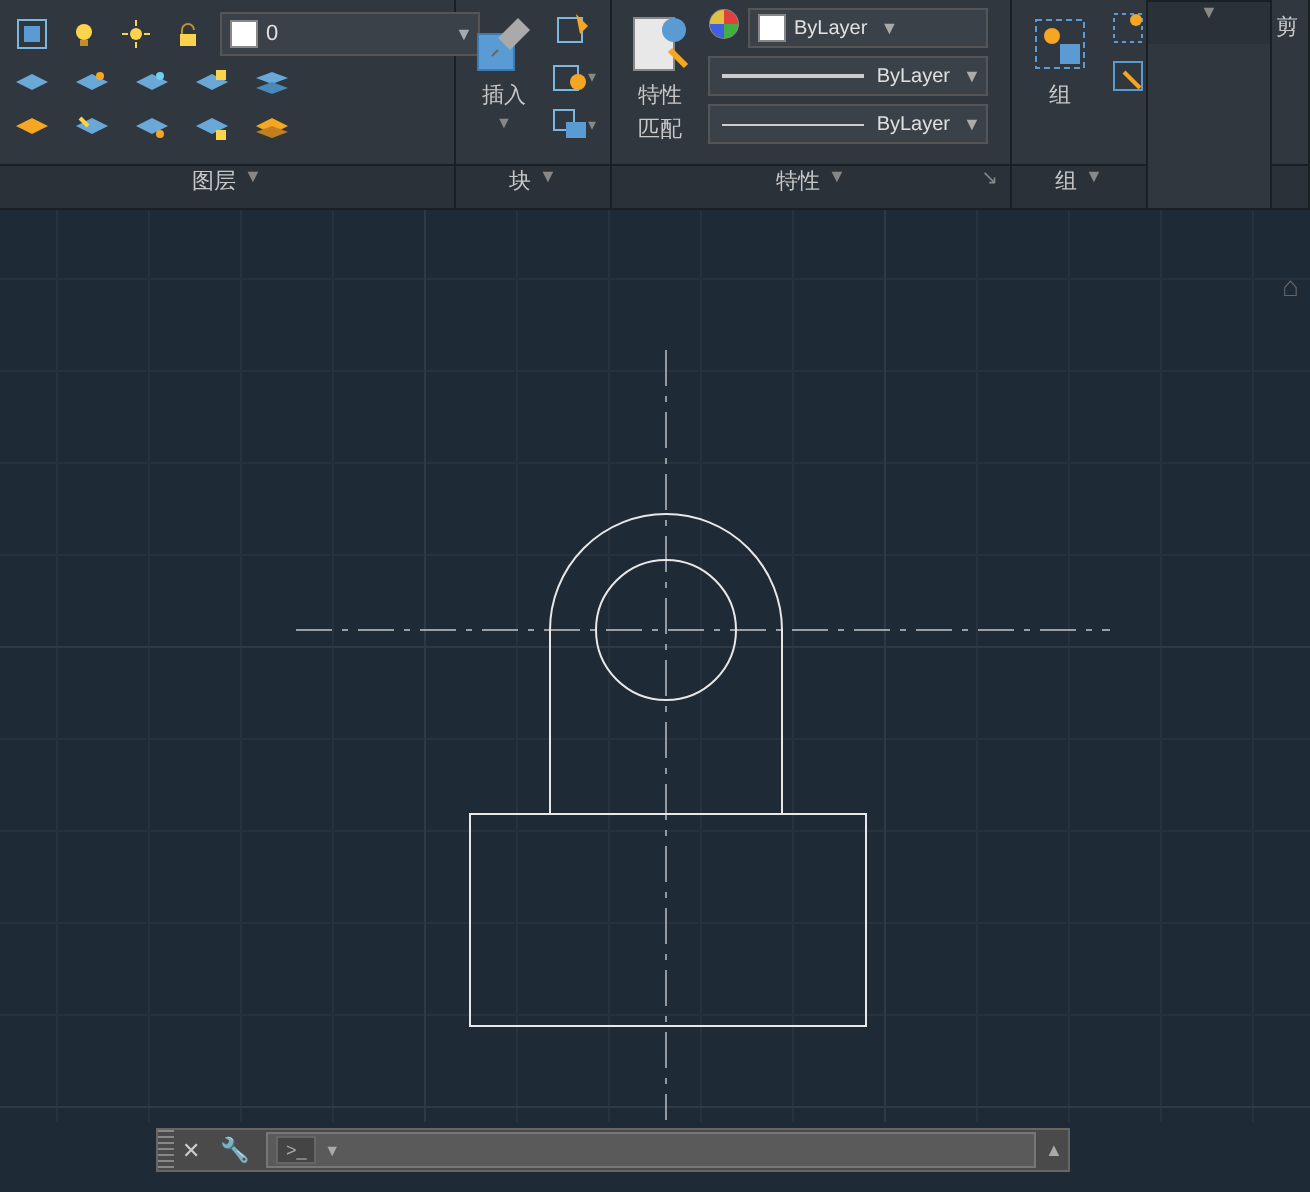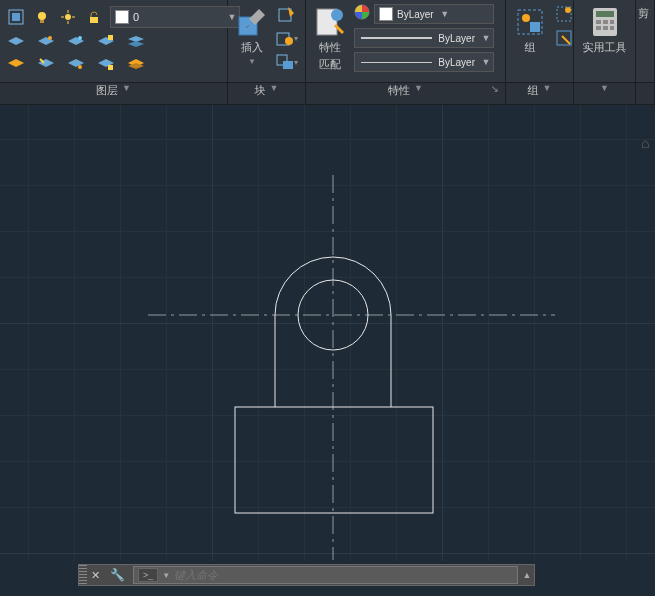--- a/index.html
+++ b/index.html
@@ -267,37 +267,20 @@
           </div>
       </div>
     </div>
     <div class="panel-title">
       <span>组</span>
       <span class="arrow">▼</span>
     </div>
   </div>
 
   <div class="panel" style="width:62px">
-    <div class="panel-body" style="justify-content:center">
-      <div class="big-btn">
-        <div class="big-icon">
-          <svg width="28" height="30">
-              <rect x="2" y="1" width="24" height="28" rx="2" fill="#c8c8c8"></rect>
-              <rect x="5" y="4" width="18" height="6" fill="#5a7a5a"></rect>
-              <rect x="5" y="13" width="5" height="4" fill="#888"></rect>
-              <rect x="12" y="13" width="5" height="4" fill="#888"></rect>
-              <rect x="19" y="13" width="4" height="4" fill="#888"></rect>
-              <rect x="5" y="19" width="5" height="4" fill="#888"></rect>
-              <rect x="12" y="19" width="5" height="4" fill="#888"></rect>
-              <rect x="19" y="19" width="4" height="4" fill="#888"></rect>
-            </svg>
-        </div>
-        <span>实用工具</span>
-      </div>
-    </div>
     <div class="panel-title">
       <span class="arrow">▼</span>
     </div>
   </div>
 
   <div class="panel" style="width:19px">
     <div class="panel-body" style="padding:6px 2px">
       <span style="color:#c8c8c8;font-size:11px;writing-mode:horizontal-tb">剪</span>
     </div>
     <div class="panel-title"></div>
@@ -325,16 +308,15 @@
   <div class="nav-cube-hint">⌂</div>
 </div>
 
 <div class="cmd-bar">
   <div class="cmd-handle"></div>
   <div class="cmd-close">✕</div>
   <div class="cmd-wrench">🔧</div>
   <div class="cmd-input-wrap">
     <div class="cmd-prompt">&gt;_</div>
     <div class="cmd-arrow">▼</div>
-    <input class="cmd-input" placeholder="键入命令" style="">
   </div>
   <div class="cmd-up">▲</div>
 </div>
 
 </body></html>

